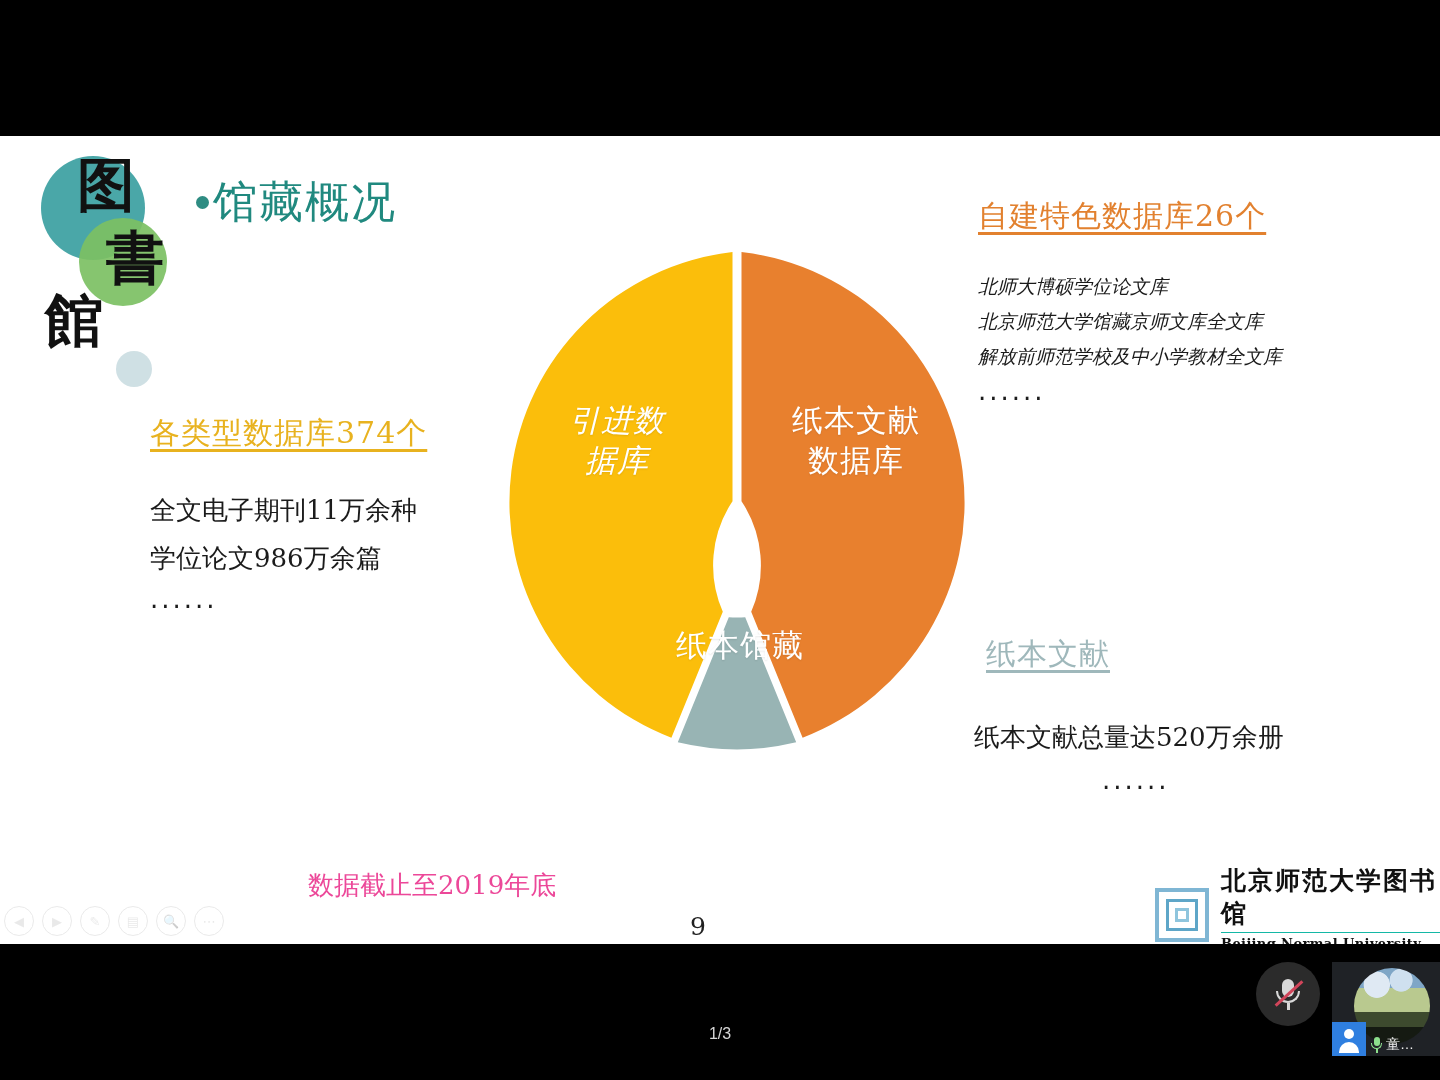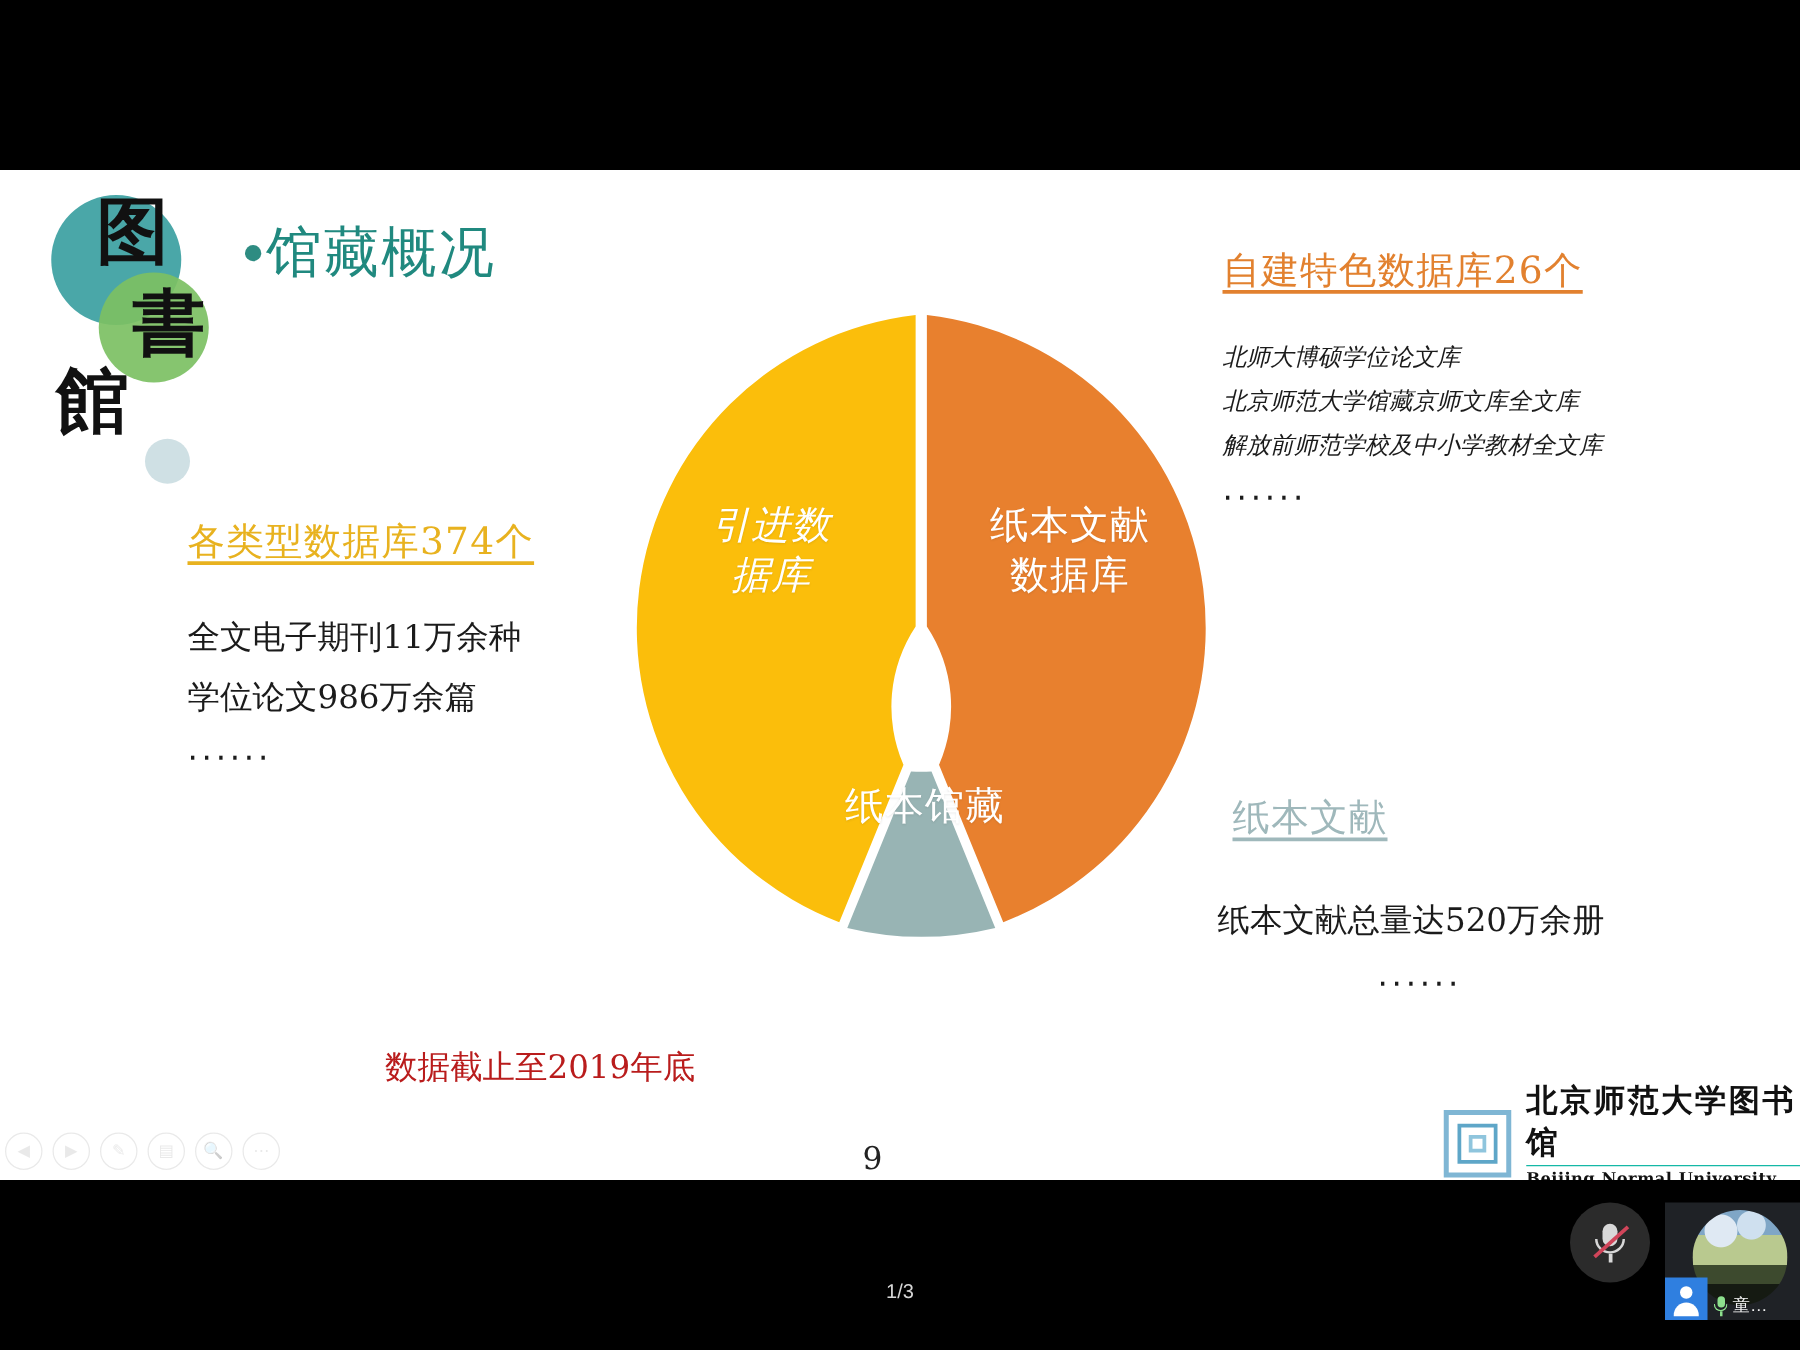--- a/index.html
+++ b/index.html
@@ -93,22 +93,22 @@
   #callout-right-top .callout-title { color:#e2812f; }
   #callout-right-top .callout-line { font-size:19px;font-style:italic; }
 
   #callout-right-bottom{ left:974px; top:498px; }
   #callout-right-bottom .callout-title { color:#9fb8bb;margin-left:12px; }
   #callout-right-bottom .callout-lines { margin-top:38px; }
   #callout-right-bottom .callout-dots { margin-left:128px; margin-top:12px; }
 
   
   #slide-footnote {
-    position:absolute; left:308px; top:700px;
-    font-size:26px; color:#b91c1c;
+    position:absolute; left:308px; top:732px;
+    font-size:26px; color:#ec4899;
     font-family:"DejaVu Serif","Liberation Serif",serif;
   }
   #slide-number {
     position:absolute; left:690px; top:776px;
     font-size:25px; color:#222;
     font-family:"DejaVu Serif","Liberation Serif",serif;
   }
 
   
   #brand-logo {

